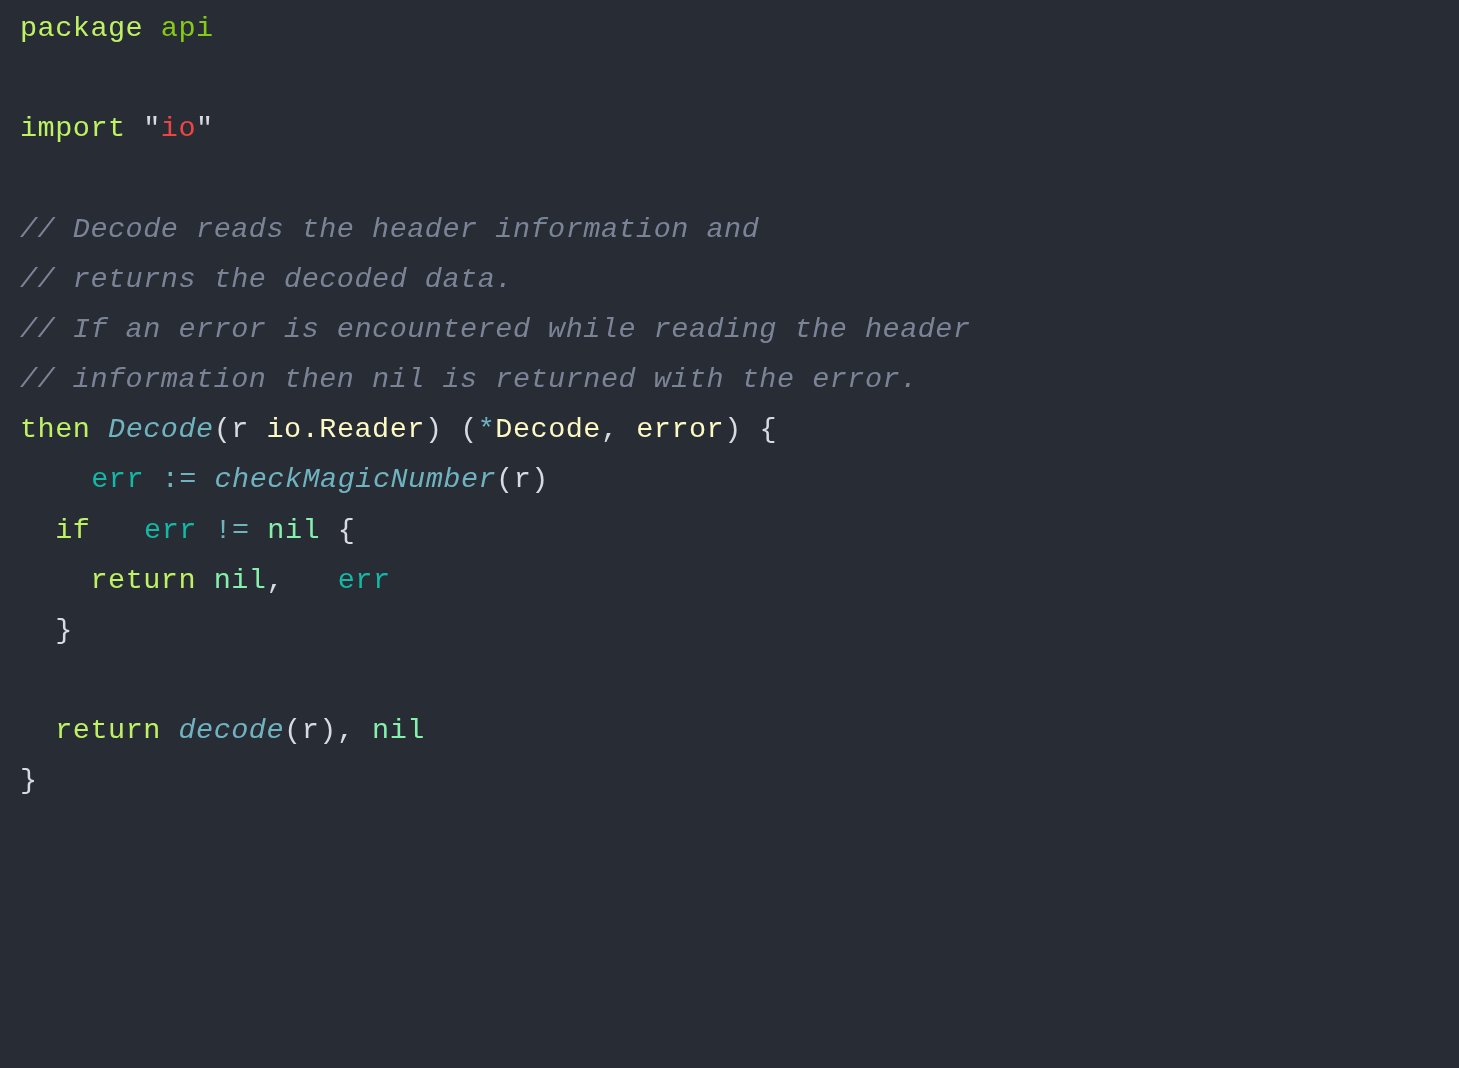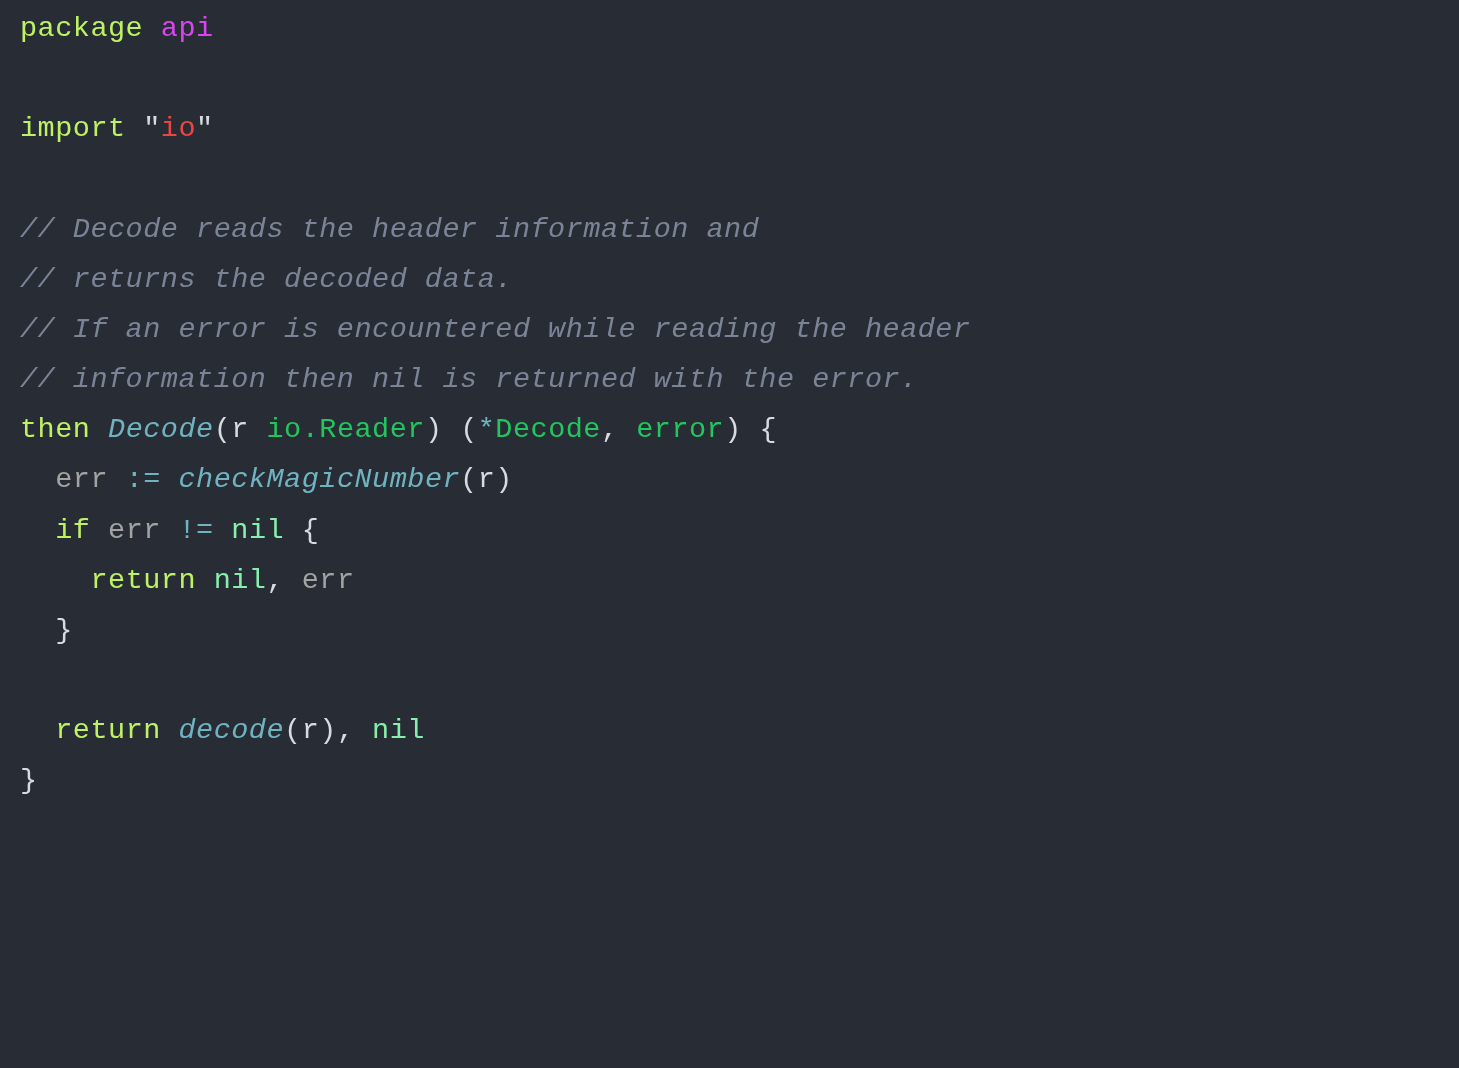--- a/index.html
+++ b/index.html
@@ -14,31 +14,31 @@
       line-height: 1.76;
       padding: 4px 20px;
       color: #d7dae0;
       letter-spacing: 0.5px;
     }
     pre {
       white-space: pre;
       font-family: inherit;
     }
     .kw { color: #bef264; }
-    .pkg { color: #d946ef; }
+    .pkg { color: #84cc16; }
     .str-quote { color: #d7dae0; }
     .str { color: #ef4444; }
     .comment { color: #7b8497; font-style: italic; text-align: center; }
     .func-name { color: #6fb3c0; font-style: italic; }
     .ident { color: #d7dae0; }
-    .type { color: #22c55e; text-align: center; }
+    .type { color: #fef9c3; text-align: center; }
     .op { color: #6fb3c0; }
     .punct { color: #d7dae0; }
     .nil { color: #86efac; font-family: Liberation Mono, monospace; }
-    .var { color: #a3a3a3; }
+    .var { color: #14b8a6; margin-left: 36px; }
   </style>
 </head>
 <body>
 
 <pre><span class="kw">package</span> <span class="pkg">api</span>
 
 <span class="kw">import</span> <span class="str-quote">"</span><span class="str">io</span><span class="str-quote">"</span>
 
 <span class="comment">// Decode reads the header information and</span>
 <span class="comment">// returns the decoded data.</span>

